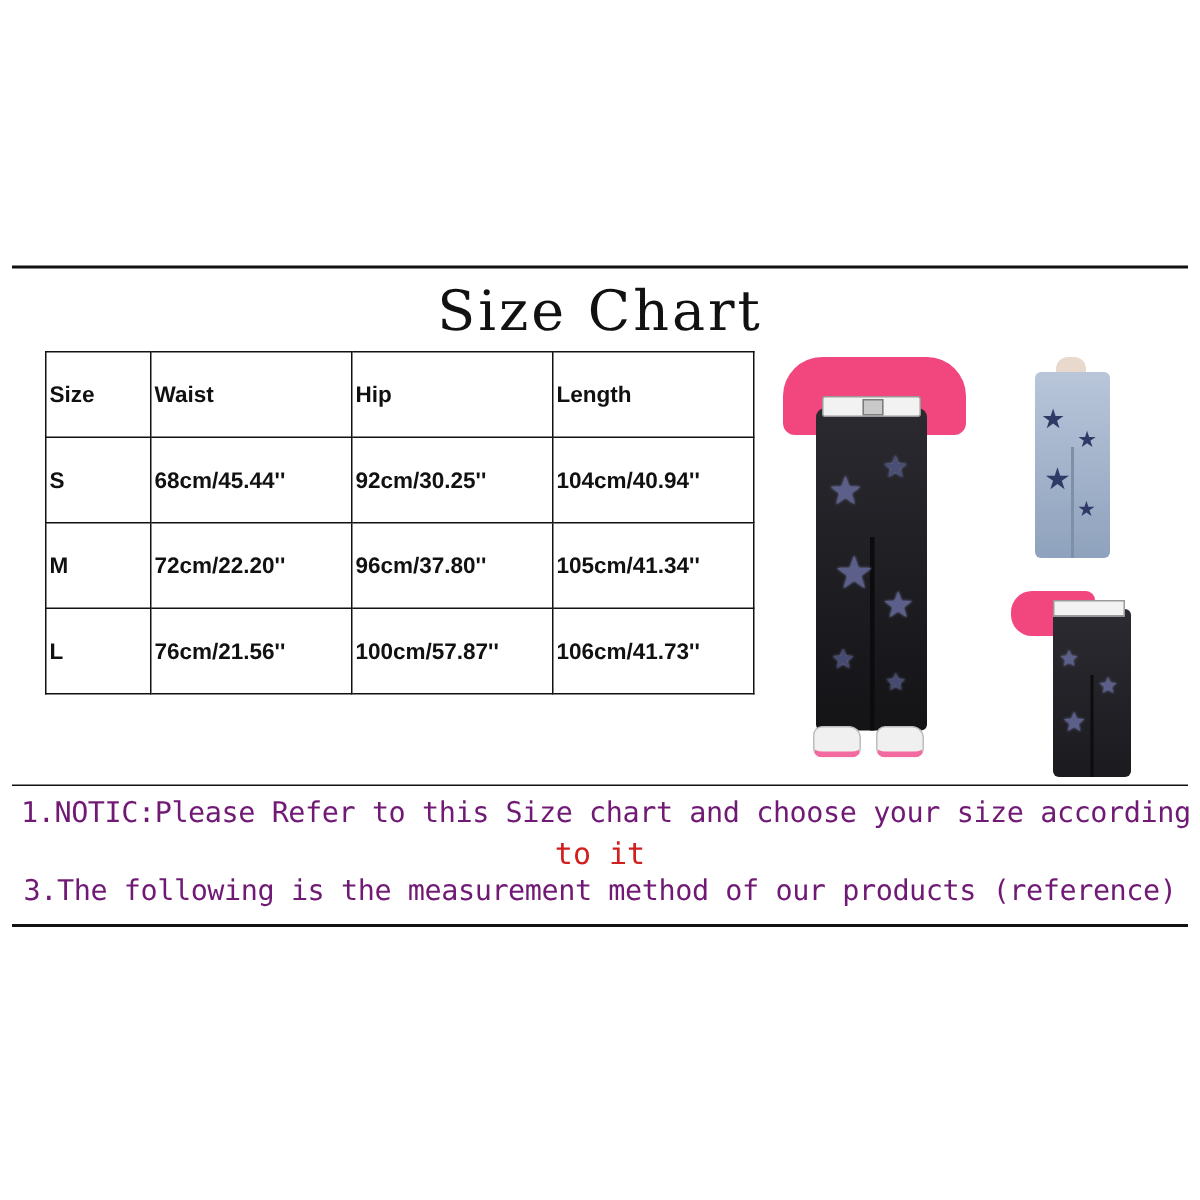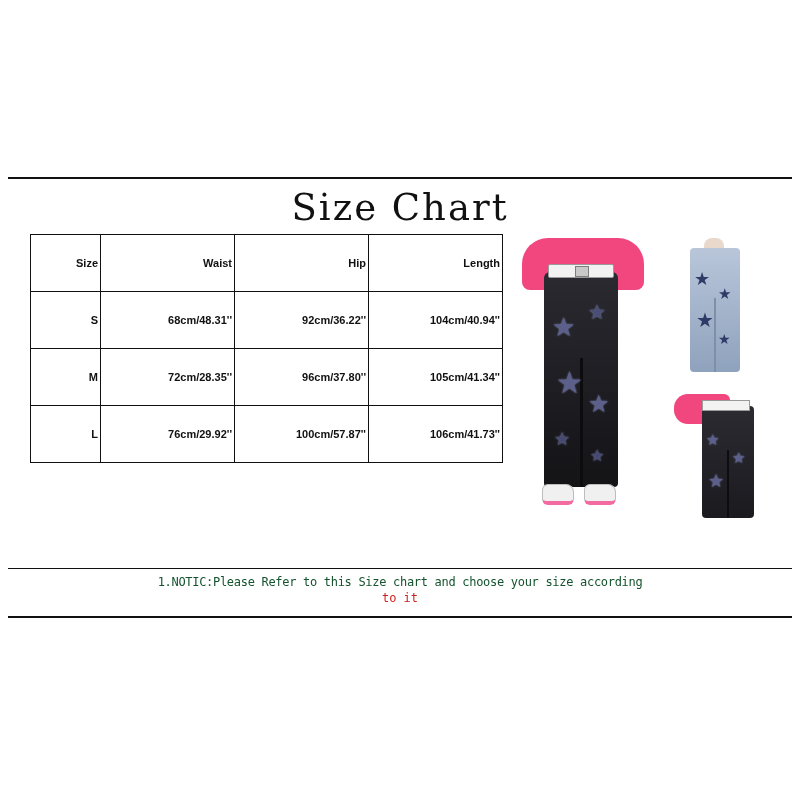--- a/index.html
+++ b/index.html
@@ -56,23 +56,23 @@
     top: 0px;
     width: 472px;
     border-collapse: collapse;
     table-layout: fixed;
   }
 
   table.size-table th,
   table.size-table td {
     border: 1px solid #111111;
     height: 56px;
-    font-size: 11px;
+    font-size: 15px;
     color: #111111;
-    text-align: right;
+    text-align: left;
     vertical-align: middle;
     font-family: "Liberation Sans", sans-serif;
     font-weight: bold;
     padding: 0 2px;
   }
 
   table.size-table col.c-size { width: 70px; }
   table.size-table col.c-other { width: 134px; }
 
   table.size-table th {
@@ -289,29 +289,29 @@
     left: 0;
     bottom: 0;
     width: 100%;
     border-top: 1px solid #111111;
     box-sizing: border-box;
     padding: 6px 6px 4px 6px;
     text-align: center;
   }
   .note-line {
     font-family: "DejaVu Sans Mono", monospace;
-    font-size: 12px;
-    color: #14532d;
+    font-size: 19px;
+    color: #701a75;
     line-height: 1.32;
     letter-spacing: -0.3px;
     white-space: nowrap;
   }
   .note-sub {
     font-family: "DejaVu Sans Mono", monospace;
-    font-size: 12px;
+    font-size: 20px;
     color: #d11f1f;
     line-height: 1.32;
   }
 </style>
 </head>
 <body>
 
 <div id="page">
 
   <div class="card">
@@ -331,33 +331,33 @@
           <tr>
             <th>Size</th>
             <th>Waist</th>
             <th>Hip</th>
             <th>Length</th>
           </tr>
         </thead>
         <tbody>
           <tr>
             <td class="size-cell">S</td>
-            <td class="val">68cm/48.31''</td>
-            <td class="val">92cm/36.22''</td>
+            <td class="val">68cm/45.44''</td>
+            <td class="val">92cm/30.25''</td>
             <td class="val">104cm/40.94''</td>
           </tr>
           <tr>
             <td class="size-cell">M</td>
-            <td class="val">72cm/28.35''</td>
+            <td class="val">72cm/22.20''</td>
             <td class="val">96cm/37.80''</td>
             <td class="val">105cm/41.34''</td>
           </tr>
           <tr>
             <td class="size-cell">L</td>
-            <td class="val">76cm/29.92''</td>
+            <td class="val">76cm/21.56''</td>
             <td class="val">100cm/57.87''</td>
             <td class="val">106cm/41.73''</td>
           </tr>
         </tbody>
       </table>
 
       <div class="images">
 
         <div class="model-main">
           <div class="pink-top"></div>
@@ -397,17 +397,18 @@
             <span class="star bs2">★</span>
             <span class="star bs3">★</span>
           </div>
         </div>
 
       </div>
 
       <div class="notes">
         <div class="note-line">1.NOTIC:Please Refer to this Size chart and choose your size according</div>
         <div class="note-sub">to it</div>
+        <div class="note-line">3.The following is the measurement method of our products (reference)</div>
       </div>
 
     </div>
   </div>
 </div>
 
 </body></html>

